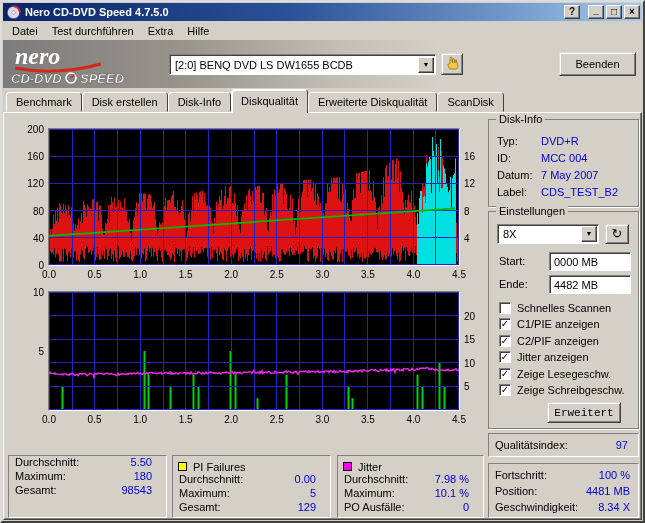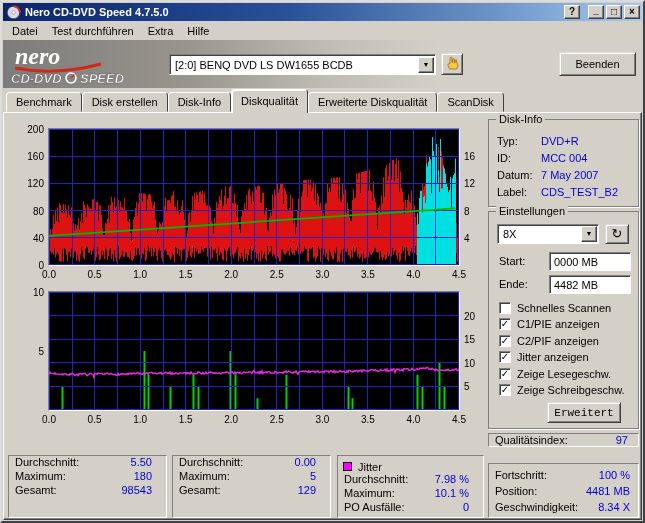--- a/index.html
+++ b/index.html
@@ -82,21 +82,21 @@
     padding:3px 0 0 4px;}
   .startf{left:60px;top:40px;width:82px;height:19px;}
   .endf{left:60px;top:63px;width:82px;height:19px;}
   .checks{position:absolute;left:0;top:0;right:0;bottom:0;}
   .cbrow{position:absolute;left:10px;display:flex;align-items:center;height:15px;}
   .cbbox{width:12px;height:12px;background:#fff;border:1px solid;
     border-color:#808080 #fff #fff #808080;box-shadow:inset 1px 1px 0 #404040;
     font-size:10px;line-height:10px;text-align:center;margin-right:6px;flex:0 0 auto;}
   .advbtn{position:absolute;left:58px;top:190px;width:74px;height:21px;font-family:Liberation Mono, monospace;}
   .sunken{border:1px solid;border-color:#808080 #fff #fff #808080;}
-  .qualitybox{position:absolute;left:484px;top:320px;width:151px;height:14px;
+  .qualitybox{position:absolute;left:484px;top:320px;width:151px;height:24px;
     display:flex;align-items:center;justify-content:space-between;padding:0 10px 0 6px;gap:37px;}
   .progressbox{position:absolute;left:484px;top:350px;width:151px;height:55px;
     padding-top:3px;}
   .progrow{display:flex;justify-content:space-between;align-items:center;
     height:16px;padding:0 8px 0 6px;}
   
   .statsrow{position:absolute;left:0;top:342px;width:482px;height:63px;}
   .statpanel{position:absolute;top:0;height:63px;background:#d4d0c8;}
   .stathead{display:flex;align-items:center;height:17px;padding:4px 0 0 5px;}
   .chip{width:9px;height:9px;border:1px solid #000;margin-right:6px;flex:0 0 auto;}
@@ -375,20 +375,24 @@
           <div class="statrow">
             <div class="lbl">Maximum:</div>
             <div class="val">180</div>
           </div>
           <div class="statrow">
             <div class="lbl">Gesamt:</div>
             <div class="val">98543</div>
           </div>
         </div>
         <div class="statpanel sunken" style="left: 168px; width: 159px;">
+          <div class="stathead">
+            <div class="chip" style="background: rgb(255, 255, 0);"></div>
+            <div class="statname">PI Failures</div>
+          </div>
           <div class="statrow">
             <div class="lbl">Durchschnitt:</div>
             <div class="val">0.00</div>
           </div>
           <div class="statrow">
             <div class="lbl">Maximum:</div>
             <div class="val">5</div>
           </div>
           <div class="statrow">
             <div class="lbl">Gesamt:</div>

